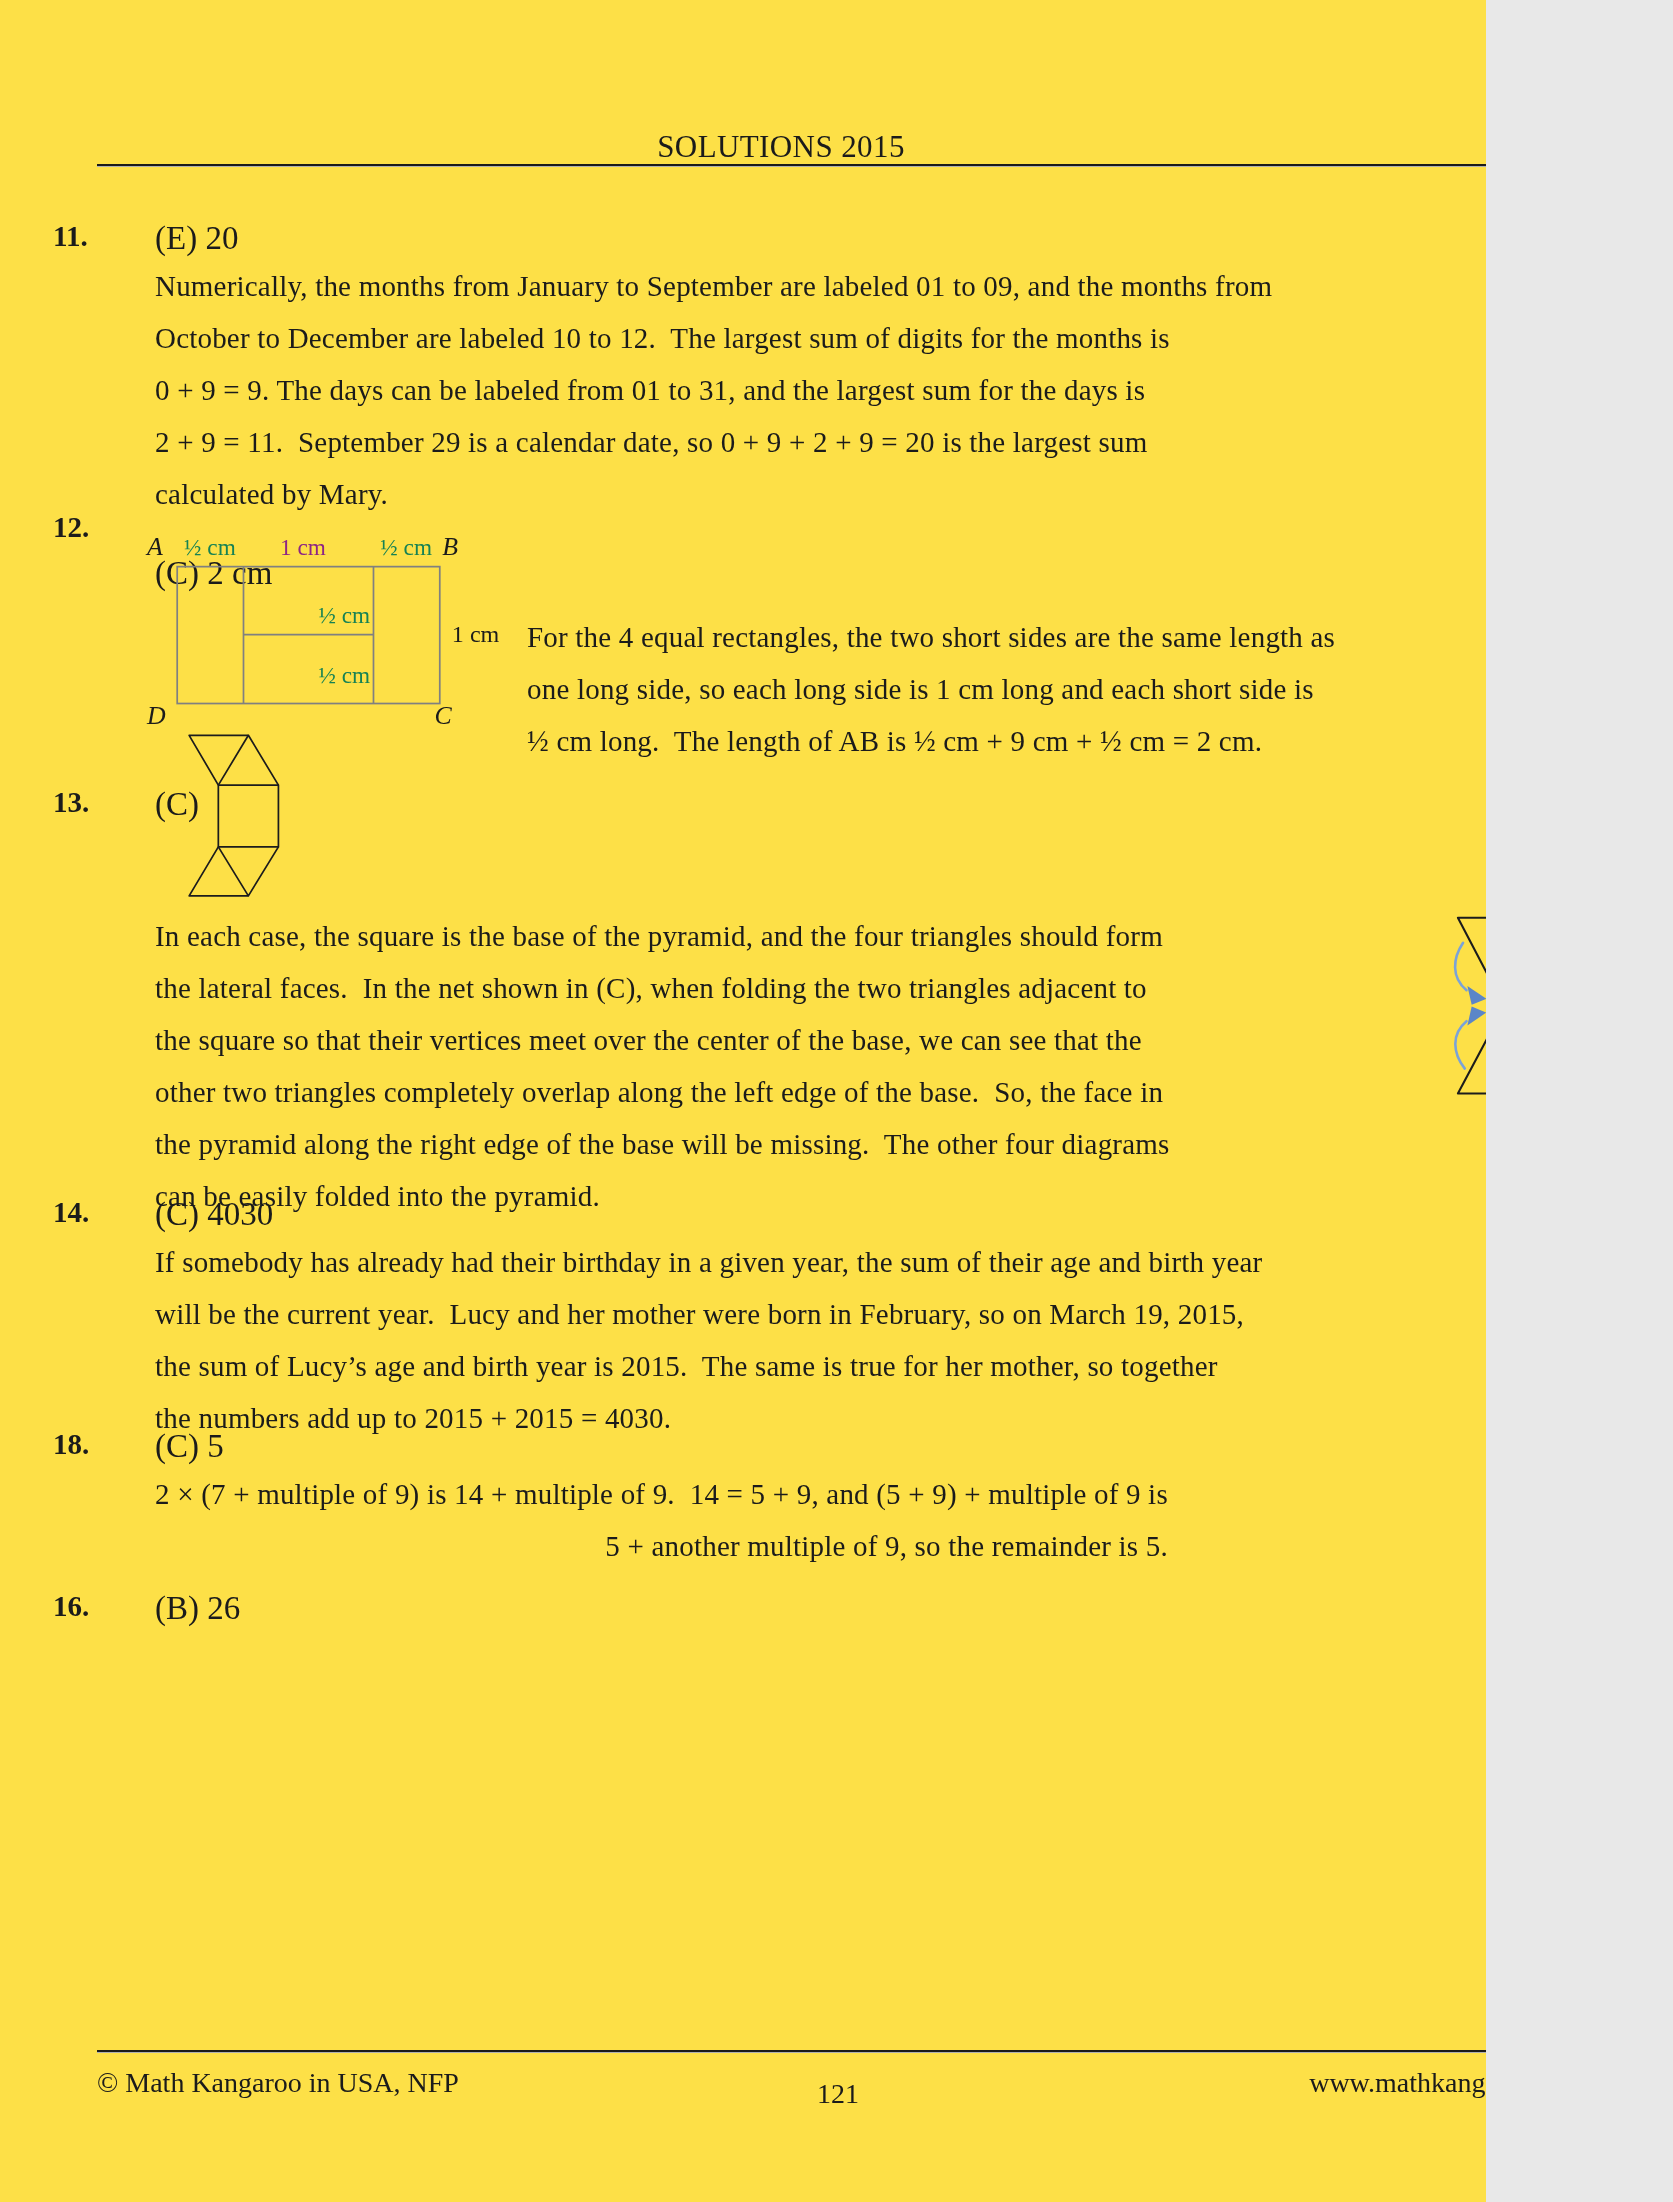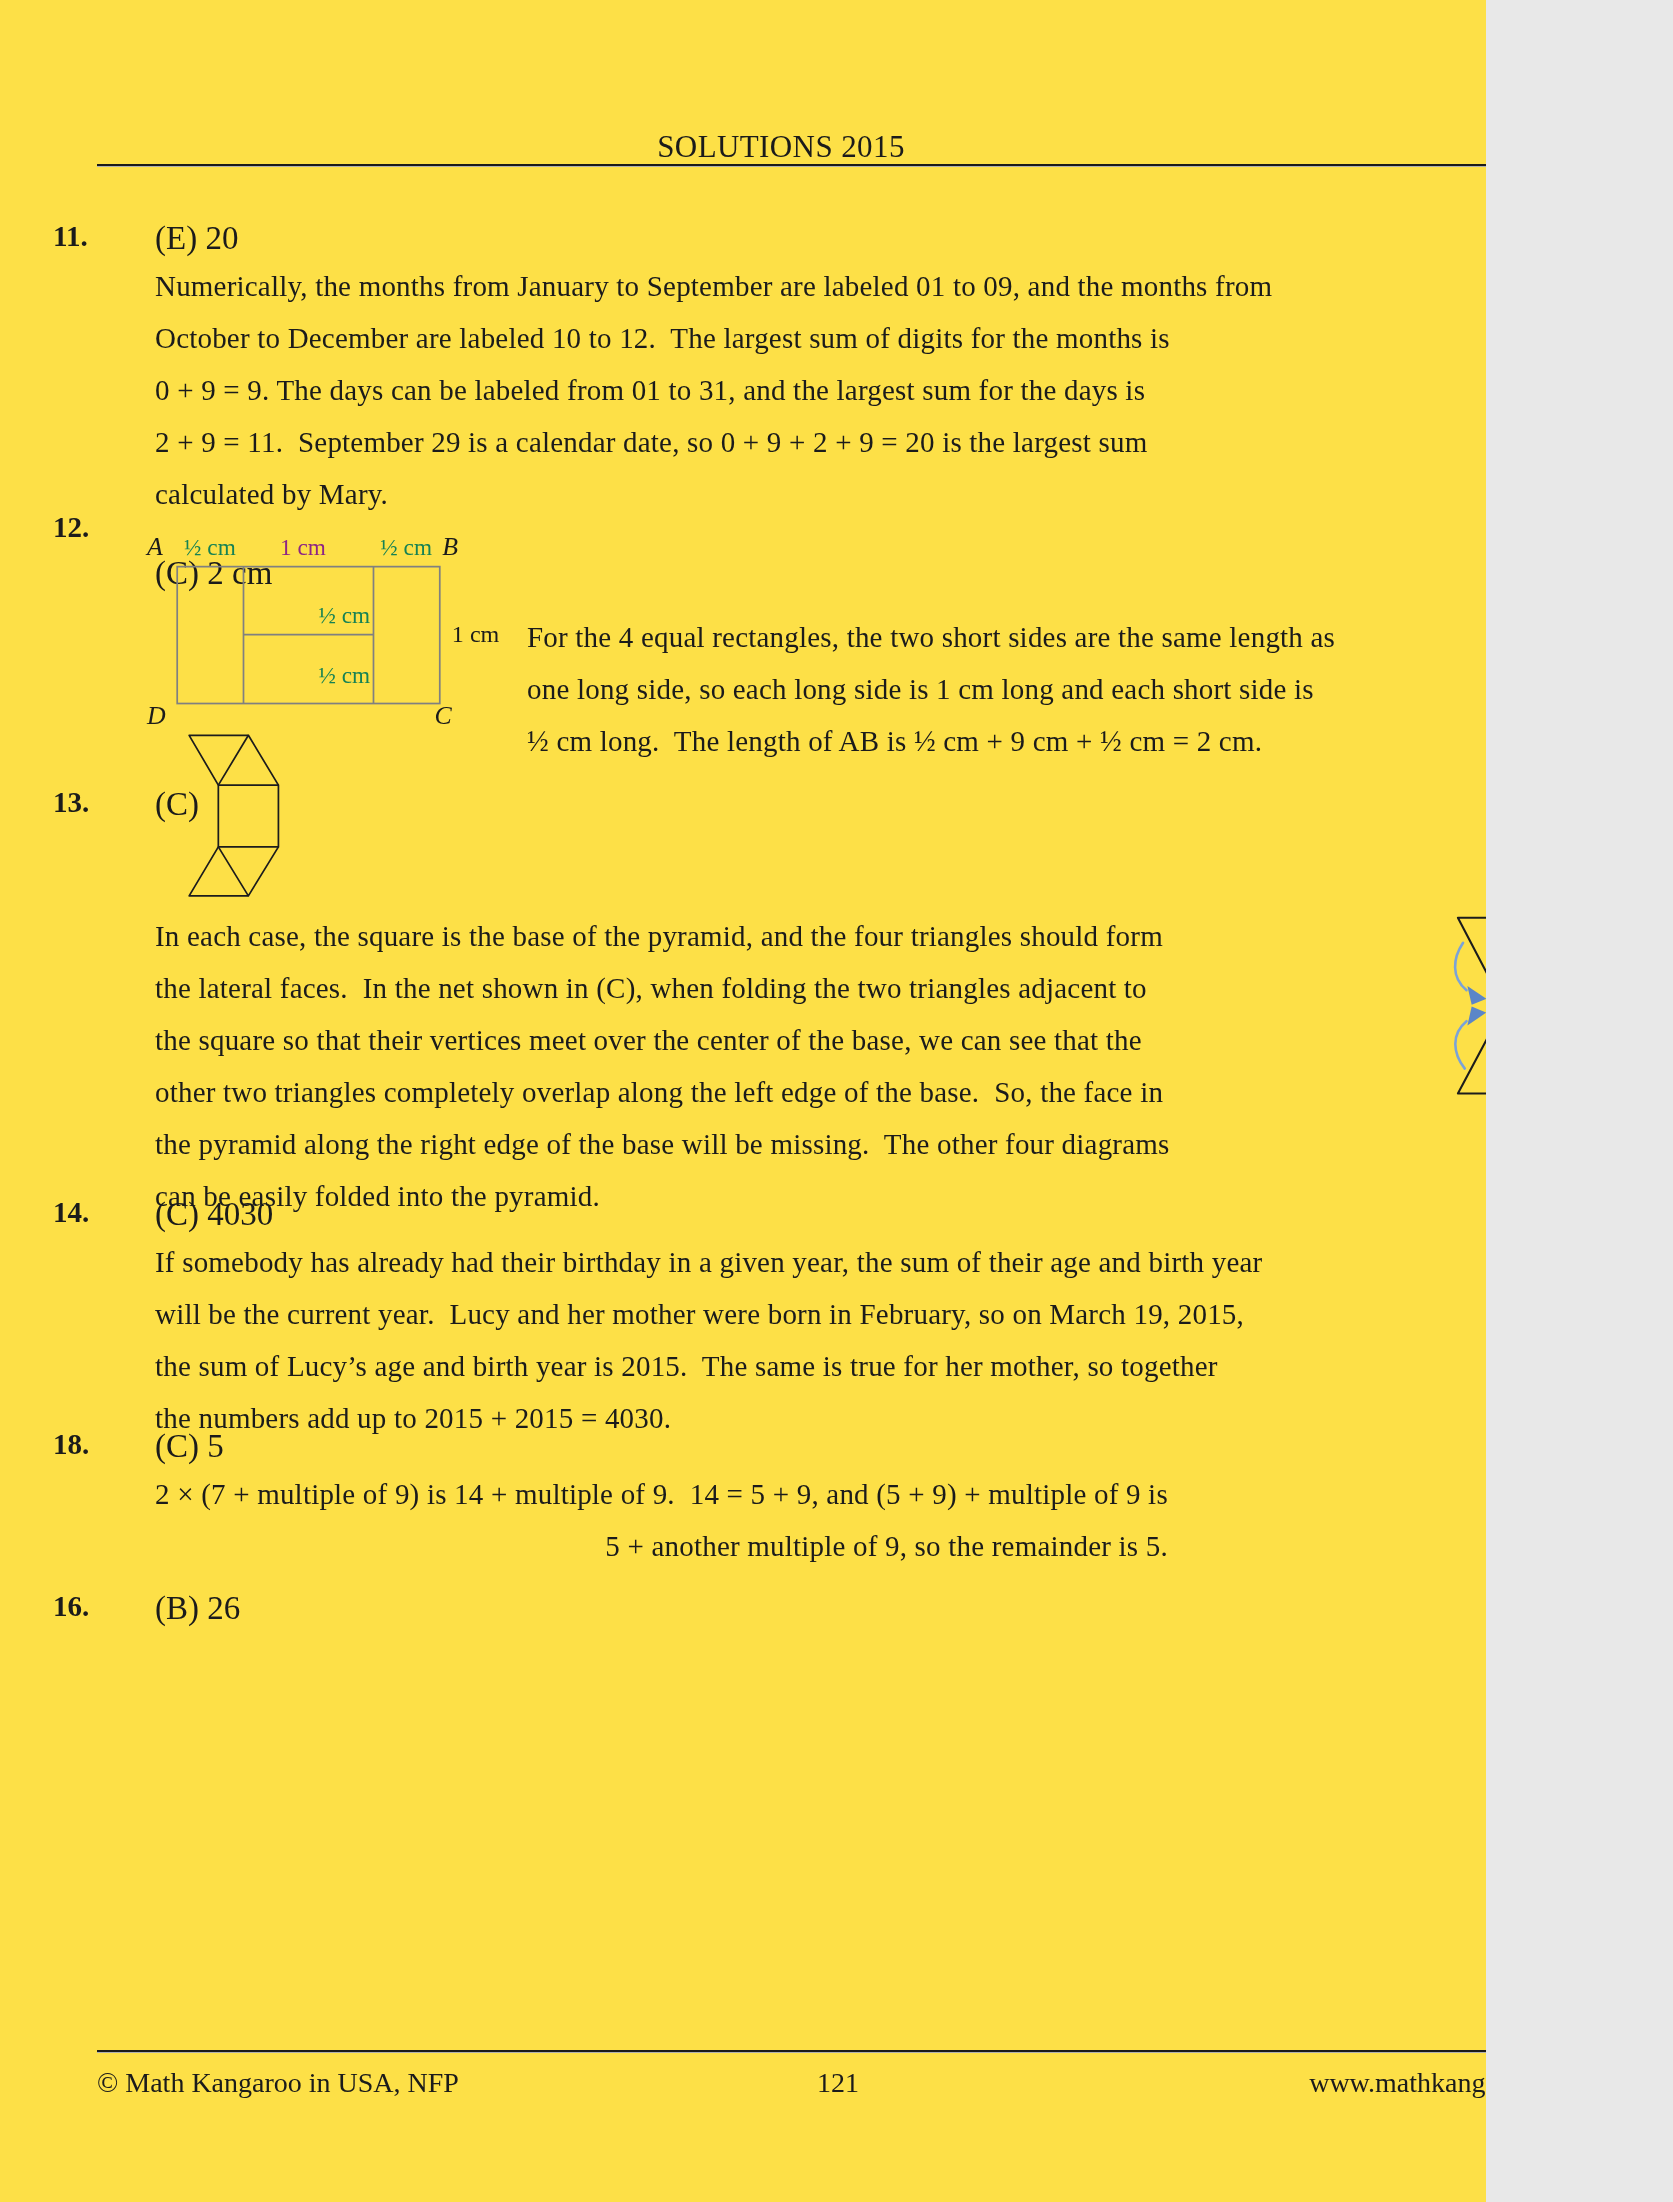--- a/index.html
+++ b/index.html
@@ -29,21 +29,21 @@
   .body-text{
     position:absolute;left:155px;
     font-size:29px;line-height:52px;
     white-space:pre-line;letter-spacing:0.2px;
   }
   .body-text .it{}
   .fig{position:absolute;}
   .fig text{font-family:"Liberation Serif","DejaVu Serif",serif;}
   .footer-band{position:absolute;left:97px;top:2067px;width:1482px;height:43px;font-size:28px;}
   .footer-left{position:absolute;left:0;top:0;}
-  .footer-center{position:absolute;left:0;top:0;width:100%;text-align:center;}
+  .footer-center{position:absolute;left:0;top:11px;width:100%;text-align:center;}
   .footer-right{position:absolute;right:0;top:0;}
 </style>
 </head>
 <body>
 
 <div class="page">
 
   <div class="header-title">SOLUTIONS 2015</div>
   <div class="rule" style="top:164px;"></div>
 

